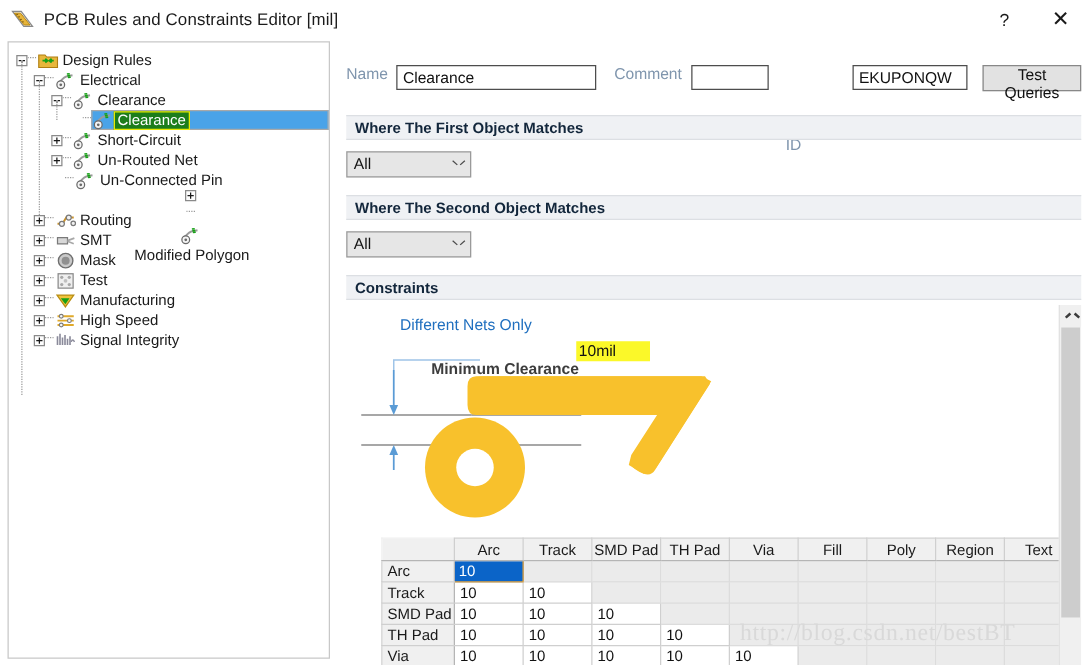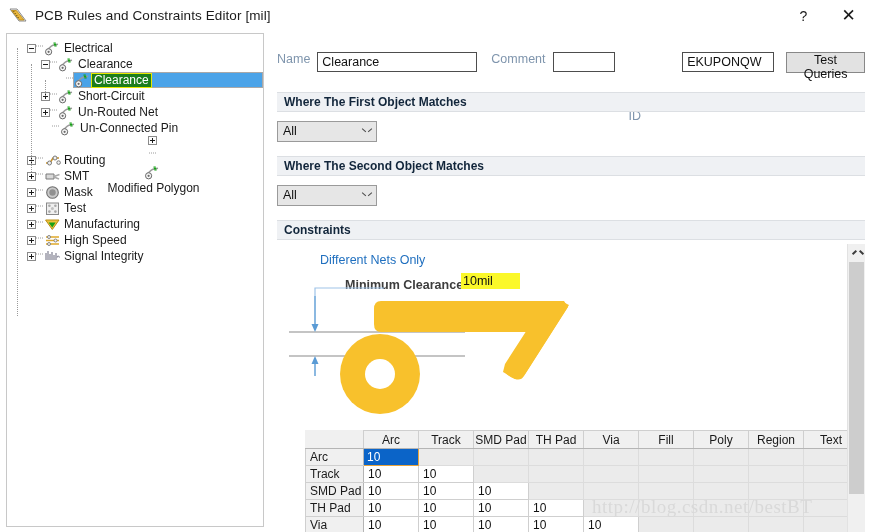--- a/index.html
+++ b/index.html
@@ -197,21 +197,21 @@
   }
   #diagram {
     position: absolute; left: 0; top: 0;
     width: 570px; height: 184px;
   }
   #diff-nets {
     position: absolute; left: 43px; top: 9px;
     color: #1f6fbf; font-size: 12.5px;
   }
   #min-clr-label {
-    position: absolute; left: 68px; top: 34px;
+    position: absolute; left: 68px; top: 44px;
     color: #3d3d3d; font-size: 12.5px; font-weight: bold;
   }
   #min-clr-value {
     position: absolute; left: 184px; top: 29px;
     background: #fbf829;
     color: #111; font-size: 12.5px;
     padding: 1px 2px 1px 2px;
     min-width: 55px;
   }
 
@@ -322,20 +322,32 @@
         <line x1="9.5" y1="10.5" x2="11" y2="10.5" stroke="#7a5a10" stroke-width="0.8"></line>
       </svg>
     </div>
     <div id="title-text">PCB Rules and Constraints Editor [mil]</div>
     <div class="tb-btn" id="btn-help">?</div>
     <div class="tb-btn" id="btn-close">✕</div>
   </div>
 
   <div id="tree-panel">
     <div id="tree-rows" style="position:relative;padding-top:6px;">
+        <div class="tnode" style="padding-left: 6px;">
+          <span class="expander"></span>
+          <span class="dots"><svg width="7" height="16">
+              <line x1="0" y1="8" x2="7" y2="8" stroke="#9a9a9a" stroke-width="1" stroke-dasharray="1,1"></line>
+            </svg></span>
+          <span class="ticon"><svg width="17" height="15" viewBox="0 0 17 15">
+              <path d="M1 3 L6 3 L7.4 4.6 L16 4.6 L16 13 L1 13 Z" fill="#e8b73c" stroke="#b07f12" stroke-width="0.9"></path>
+              <path d="M4 7.5 L8 7.5 M6.2 6 L8 7.5 L6.2 9" stroke="#17a117" stroke-width="1.5" fill="none"></path>
+              <path d="M13 7.5 L9.5 7.5 M11.3 6 L9.5 7.5 L11.3 9" stroke="#17a117" stroke-width="1.5" fill="none"></path>
+            </svg></span>
+          <span class="tlabel">Design Rules</span>
+        </div>
         <div class="tnode" style="padding-left: 20px;">
           <span class="expander"></span>
           <span class="dots"><svg width="7" height="16">
               <line x1="0" y1="8" x2="7" y2="8" stroke="#9a9a9a" stroke-width="1" stroke-dasharray="1,1"></line>
             </svg></span>
           <span class="ticon"><svg width="17" height="15" viewBox="0 0 17 15">
               <path d="M3 8.5 C5 8.5 6 5 9 4.2 L14 3.2" stroke="#9a9a9a" stroke-width="1.5" fill="none"></path>
               <path d="M9.5 2.2 L11.8 2 M9.9 3.6 L12.2 3.4 M10.3 5 L12.6 4.8" stroke="#17a117" stroke-width="1.2"></path>
               <circle cx="4.6" cy="10.8" r="3.1" fill="#f4f4f4" stroke="#6a6a6a" stroke-width="1"></circle>
               <circle cx="4.6" cy="10.8" r="1.1" fill="#6a6a6a"></circle>

